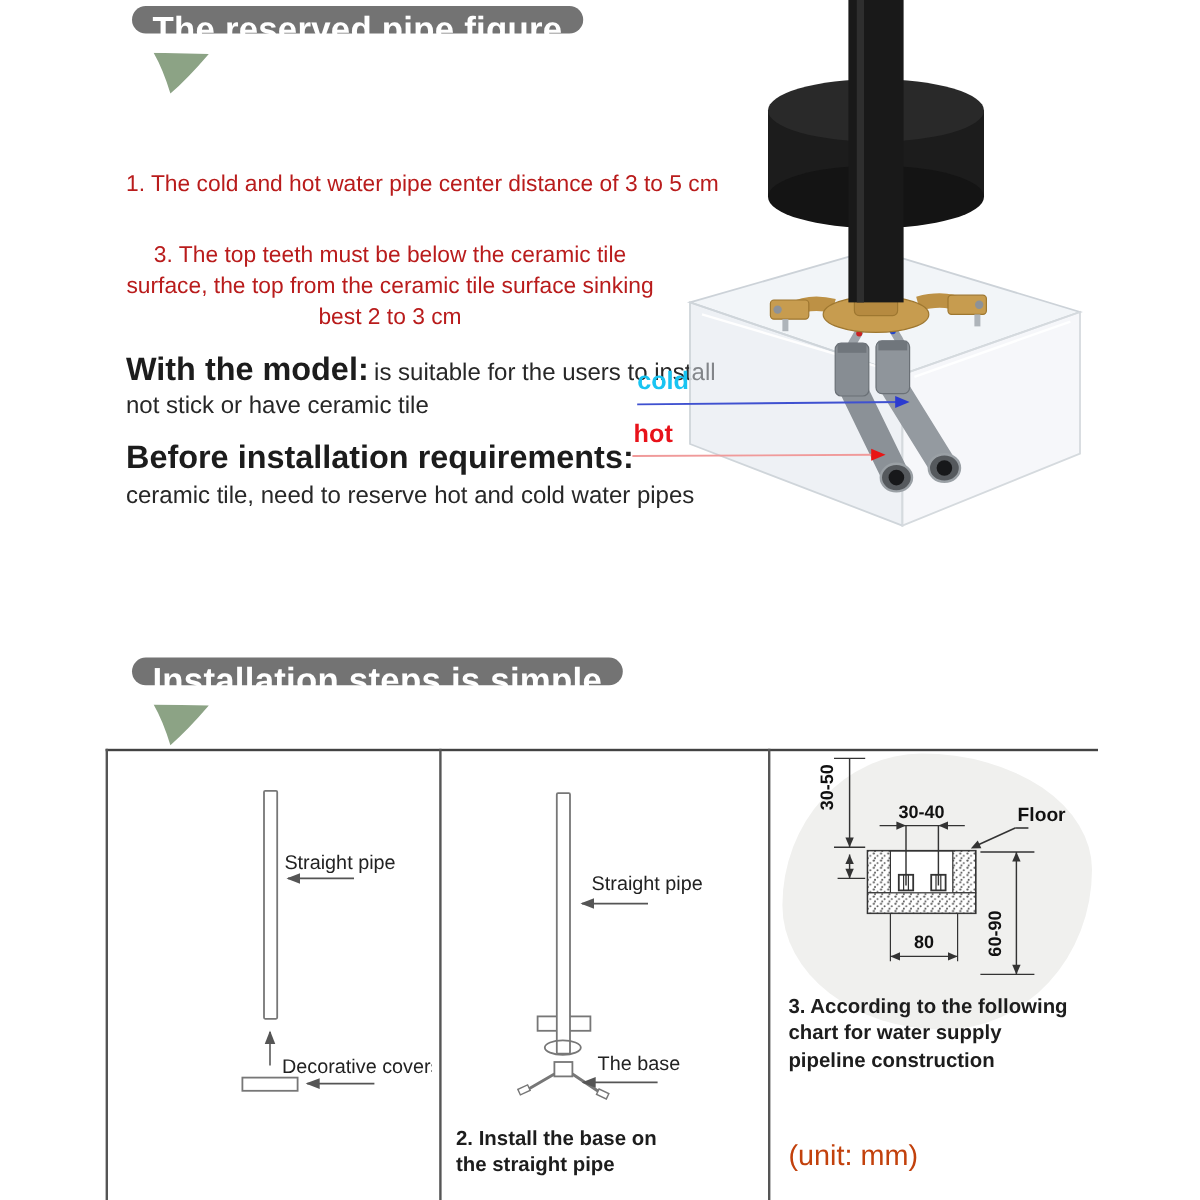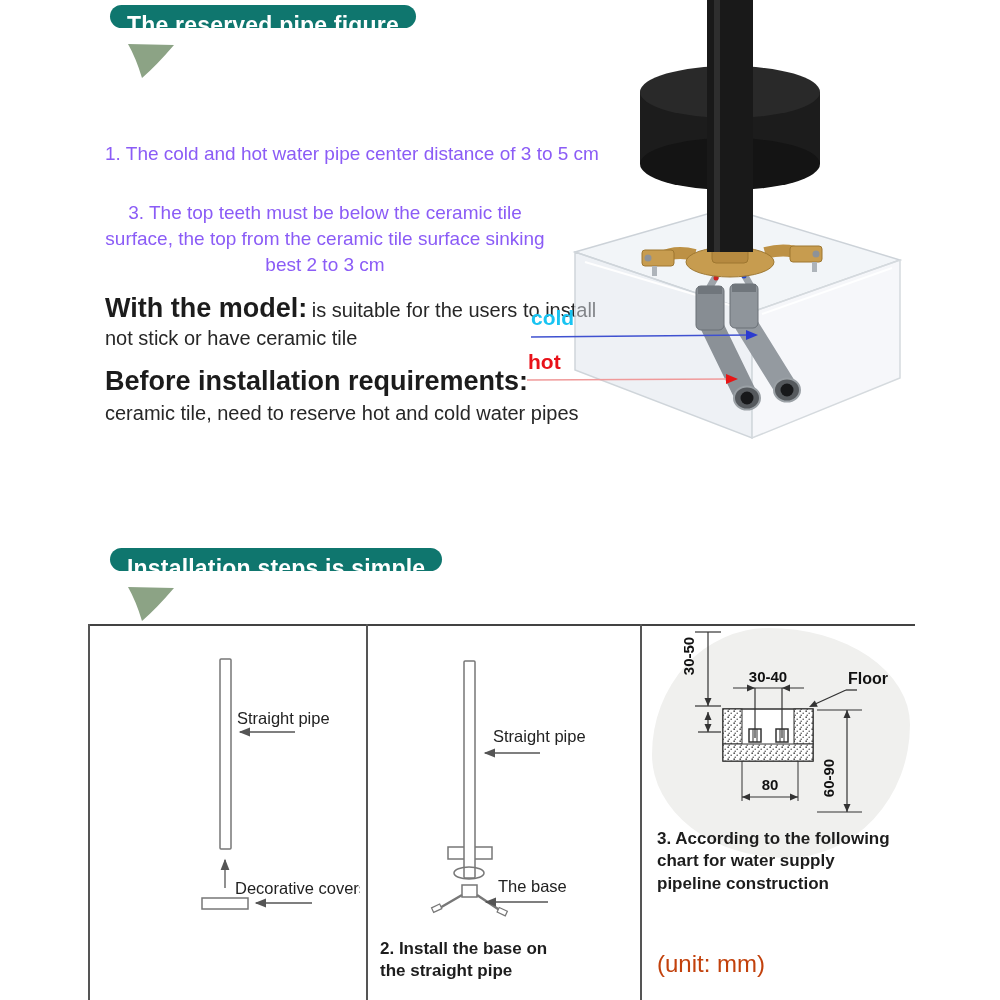--- a/index.html
+++ b/index.html
@@ -1,24 +1,24 @@
 <!DOCTYPE html>
 <html><head>
 <meta charset="utf-8">
 <style>
   html,body{margin:0;padding:0;}
   #page{position:relative;width:1000px;height:1000px;background:#ffffff;overflow:hidden;
         font-family:"Liberation Sans",sans-serif;color:#262626;}
   .abs{position:absolute;}
-  .banner{position:absolute;background:#0f766e;color:#fff;border-radius:20px;
-          height:23px;line-height:41px;padding:0 17px;font-size:23px;font-weight:600;
+  .banner{position:absolute;background:#737373;color:#fff;border-radius:20px;
+          height:23px;line-height:41px;padding:0 17px;font-size:29px;font-weight:600;
           letter-spacing:.2px;white-space:nowrap;}
   .tail{position:absolute;}
   .h1{font-size:24px;font-weight:600;color:#1c1c1c;}
-  .body-item{font-size:19px;font-weight:500;color:#8b5cf6;line-height:1.38;}
+  .body-item{font-size:19px;font-weight:500;color:#b91c1c;line-height:1.38;}
   .big-title{font-size:27px;font-weight:600;color:#1c1c1c;}
   .med-text{font-size:20px;font-weight:500;color:#272727;}
   .cold{font-size:21px;font-weight:600;color:#18C4F2;}
   .hot{font-size:21px;font-weight:600;color:#E8121A;}
   .tline{position:absolute;background:#434343;}
   .caption{position:absolute;font-size:17px;font-weight:600;color:#1d1d1d;line-height:1.32;}
   .unit{position:absolute;font-size:24px;font-weight:500;color:#c2410c;}
   .blob{position:absolute;background:#f0f0ee;border-radius:45% 55% 48% 52% / 55% 42% 58% 45%;}
   svg text{font-family:"Liberation Sans",sans-serif;}
   .diag-label{font-size:16.5px;font-weight:500;fill:#222;}

